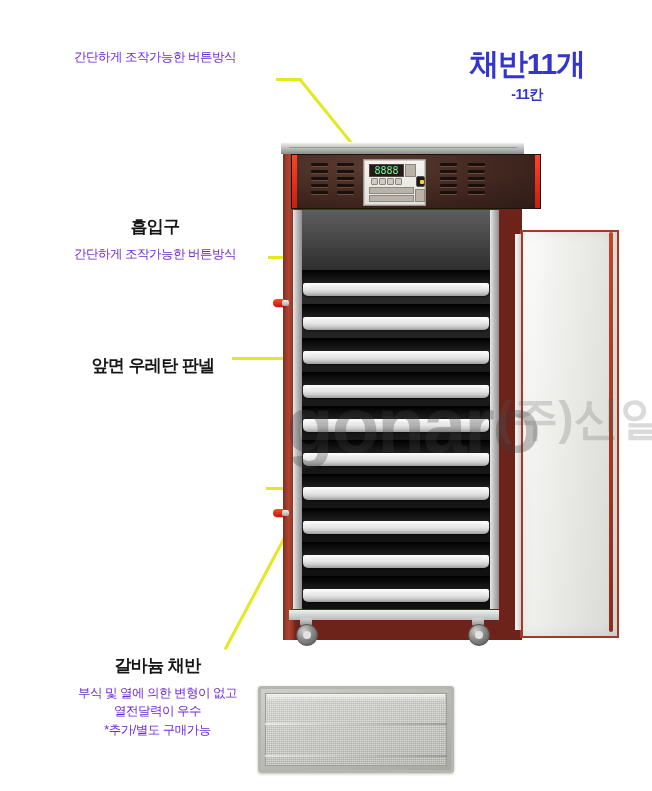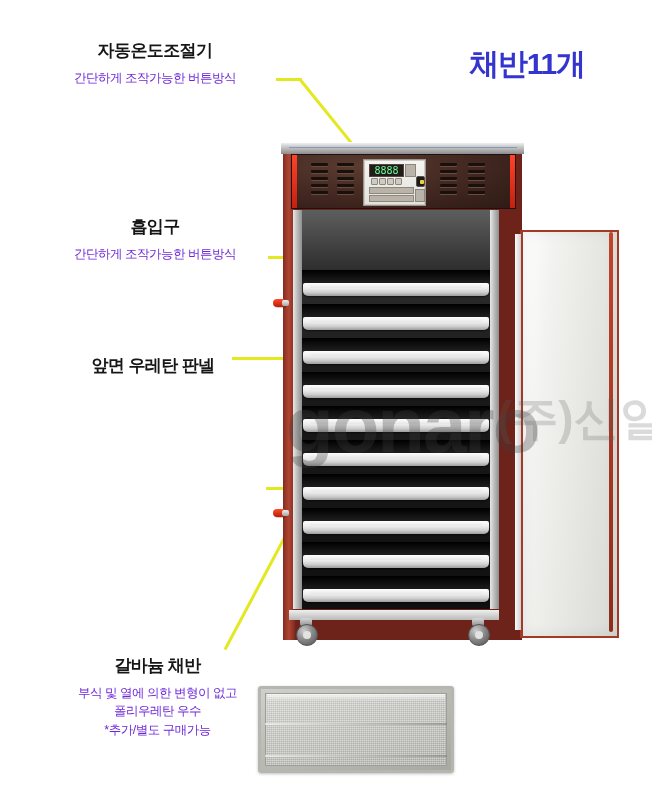--- a/index.html
+++ b/index.html
@@ -92,20 +92,21 @@
     height:1px;opacity:.6;
   }
 
   
   .panel{
     position:absolute;
     background:
       radial-gradient(ellipse at 30% 20%, #5a3b30 0%, #412720 55%, #2e1a15 100%);
     border:1px solid #1d1210;
     overflow:hidden;
+    padding-left:25px;
   }
   .panel-red{
     position:absolute;
     width:5px;
     background:linear-gradient(180deg,#ff4328,#c61f10);
   }
   .vent-group{position:absolute;display:flex;flex-direction:column;gap:4px;}
   .vent{
     width:17px;height:3px;
     background:#17100d;
@@ -306,24 +307,24 @@
     background:linear-gradient(180deg,rgba(255,255,255,.75),rgba(255,255,255,0));
   }
 </style>
 </head>
 <body>
 
 <div id="page">
 
   <div class="headline" style="left:432px;top:33px;width:190px;">
     <div class="headline-main">채반11개</div>
+    <div class="headline-sub">-11칸</div>
   </div>
 
   <div class="callout-block" style="left:20px;top:40px;width:270px;">
-    <div class="callout-title">자동온도조절기</div>
     <div class="callout-sub">
       <div>간단하게 조작가능한 버튼방식</div>
     </div>
   </div>
 
   <div class="leader leader-h" style="left:276px;top:78px;width:26px;"></div>
   <div class="leader leader-diag" style="left:300px;top:78px;width:116px;transform:rotate(51deg);"></div>
   <div class="dot" style="left:370px;top:166px;width:19px;height:19px;"></div>
 
   <div class="callout-block" style="left:20px;top:216px;width:270px;">
@@ -341,21 +342,21 @@
     <div class="callout-sub">
     </div>
   </div>
   <div class="leader leader-h" style="left:232px;top:357px;width:328px;"></div>
   <div class="dot" style="left:552px;top:349px;width:19px;height:19px;"></div>
 
   <div class="callout-block" style="left:15px;top:655px;width:285px;">
     <div class="callout-title">갈바늄 채반</div>
     <div class="callout-sub">
       <div>부식 및 열에 의한 변형이 없고</div>
-      <div>폴리우레탄 우수</div>
+      <div>열전달력이 우수</div>
       <div>*추가/별도 구매가능</div>
     </div>
   </div>
 
   <div class="leader leader-diag" style="left:225px;top:648px;width:182px;transform:rotate(-62deg);"></div>
   <div class="leader leader-h" style="left:266px;top:487px;width:115px;"></div>
   <div class="dot" style="left:372px;top:479px;width:19px;height:19px;"></div>
 
   <div class="photo" style="left:283px;top:144px;width:239px;height:496px;">
 

